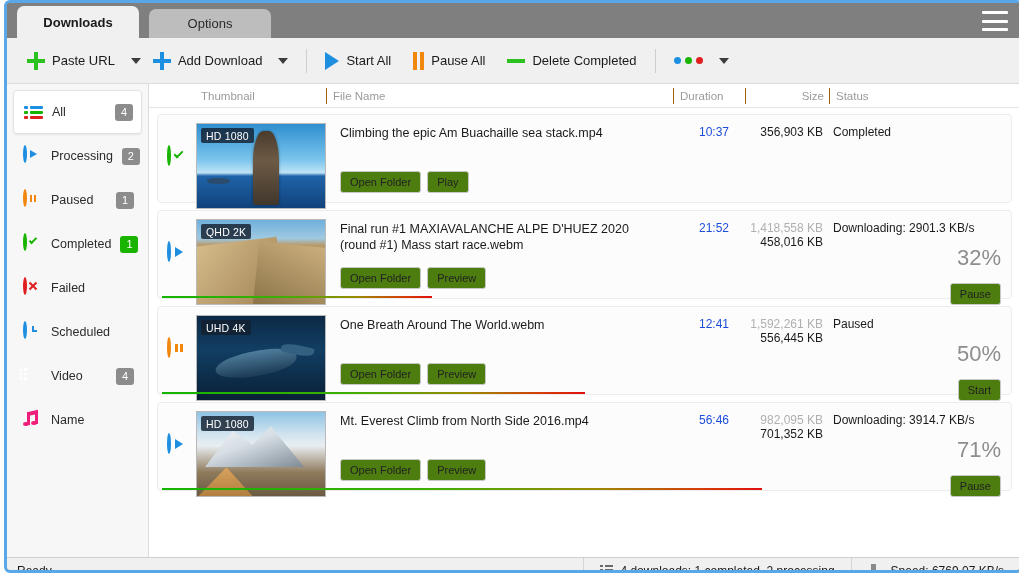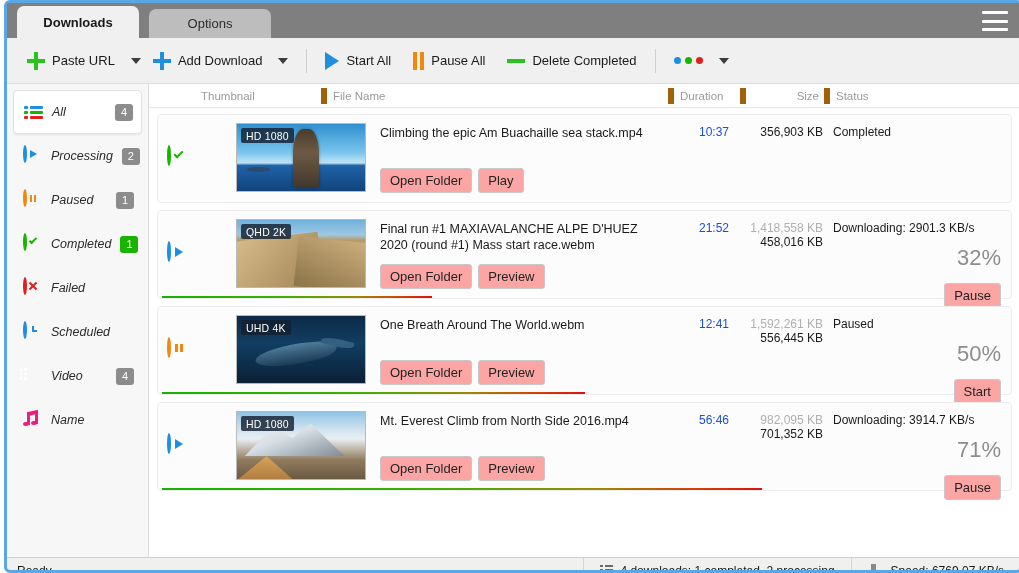--- a/index.html
+++ b/index.html
@@ -122,21 +122,21 @@
     font-size: 12.5px; color: #2b2b2b;
     border-radius: 4px;
     cursor: pointer;
     gap: 9px;
   }
   .side-item.selected {
     background: #ffffff;
     border: 1px solid #e2e2e2;
     box-shadow: 0 1px 2px rgba(0,0,0,.07);
   }
-  .side-label { flex: 1; font-style: italic; }
+  .side-label { flex: 1; }
   .badge {
     min-width: 18px; height: 17px;
     border-radius: 3px;
     background: #8c8c8c; color: #fff;
     font-size: 11px;
     display: flex; align-items: center; justify-content: center;
     padding: 0 4px;
   }
   .badge.green-badge { background: #18b400; }
   .si-icon { width: 19px; height: 19px; flex: 0 0 19px; position: relative; }
@@ -200,21 +200,21 @@
 
   
   .main { flex: 1; display: flex; flex-direction: column; background: #ffffff; min-width: 0; }
   .col-head {
     height: 24px;
     display: flex; align-items: center;
     font-size: 11.5px; color: #9a9a9a;
     border-bottom: 1px solid #e6e6e6;
     padding-left: 46px;
   }
-  .col-head .ch { border-right: 6px solid #a16207; height: 16px; display: flex; align-items: center; padding-left: 6px; }
+  .col-head .ch { border-right: 1px solid #a16207; height: 16px; display: flex; align-items: center; padding-left: 6px; }
   .ch-thumb { width: 132px; }
   .ch-name { flex: 1; }
   .ch-dur { width: 72px; justify-content: flex-start; }
   .ch-size { width: 84px; justify-content: flex-end; padding-right: 5px; }
   .ch-status { width: 190px; border-right: none !important; }
 
   .list { flex: 1; padding: 6px 8px 0 8px; overflow: hidden; }
 
   .row {
     position: relative;
@@ -231,27 +231,26 @@
     width: 22px; height: 22px;
   }
   .state-ico .ic-circle { width: 22px; height: 22px; }
   .state-ico .ic-circle .ply { left: 6px; top: 4px; border-top-width: 5px; border-bottom-width: 5px; border-left-width: 8px; }
   .state-ico .ic-circle .pz { top: 5px; height: 8px; width: 2.5px; }
   .state-ico .ic-circle .pz.l { left: 6px; }
   .state-ico .ic-circle .pz.r { left: 11px; }
   .state-ico .ic-circle .chk { left: 4.5px; top: 4px; width: 9px; height: 5px; }
 
   .thumb {
-    width: 130px; height: 69px;
+    width: 130px; height: 86px;
     margin-top: 8px;
     flex: 0 0 130px;
     border: 1px solid #b9b9b9;
     position: relative;
     overflow: hidden;
-    margin-left: 40px;
   }
   .thumb .quality {
     position: absolute; left: 4px; top: 4px;
     background: rgba(20,32,48,.82);
     color: #fff; font-size: 10.5px;
     padding: 1.5px 5px;
     border-radius: 2px;
     letter-spacing: .2px;
     z-index: 3;
   }
@@ -275,22 +274,22 @@
   .sc4::before { content:""; position:absolute; left:6%; top:14%; width:78%; height:52%;
     background: linear-gradient(160deg,#f4f7f9 0%, #d6dee4 45%, #7e8a95 100%);
     clip-path: polygon(0% 100%, 28% 16%, 48% 48%, 66% 6%, 100% 100%); }
   .sc4::after { content:""; position:absolute; left:-4%; top:64%; width:52%; height:44%;
     background: linear-gradient(#d9a45e,#a8763a); clip-path: polygon(0% 100%, 52% 4%, 100% 100%); }
 
   .info { flex: 1; min-width: 0; padding: 10px 0 0 14px; display: flex; flex-direction: column; }
   .fname { font-size: 12.5px; color: #1a1a1a; line-height: 16px; max-width: 370px; }
   .actions { margin-top: auto; margin-bottom: 9px; display: flex; gap: 6px; }
   .btn {
-    font-size: 13px; color: #222;
-    background: #fca5a5;
+    font-size: 11px; color: #222;
+    background: #4d7c0f;
     border: 1px solid #c8c8c8;
     border-radius: 3px;
     padding: 4px 9px;
     cursor: pointer;
   }
   .meta { display: flex; padding-top: 10px; flex: 0 0 auto; }
   .dur { width: 62px; text-align: right; font-size: 12px; color: #1d4ed8; }
   .sizes { width: 96px; text-align: right; font-size: 12px; padding-right: 2px; }
   .size-total { color: #b0b0b0; }
   .size-done { color: #1a1a1a; }

